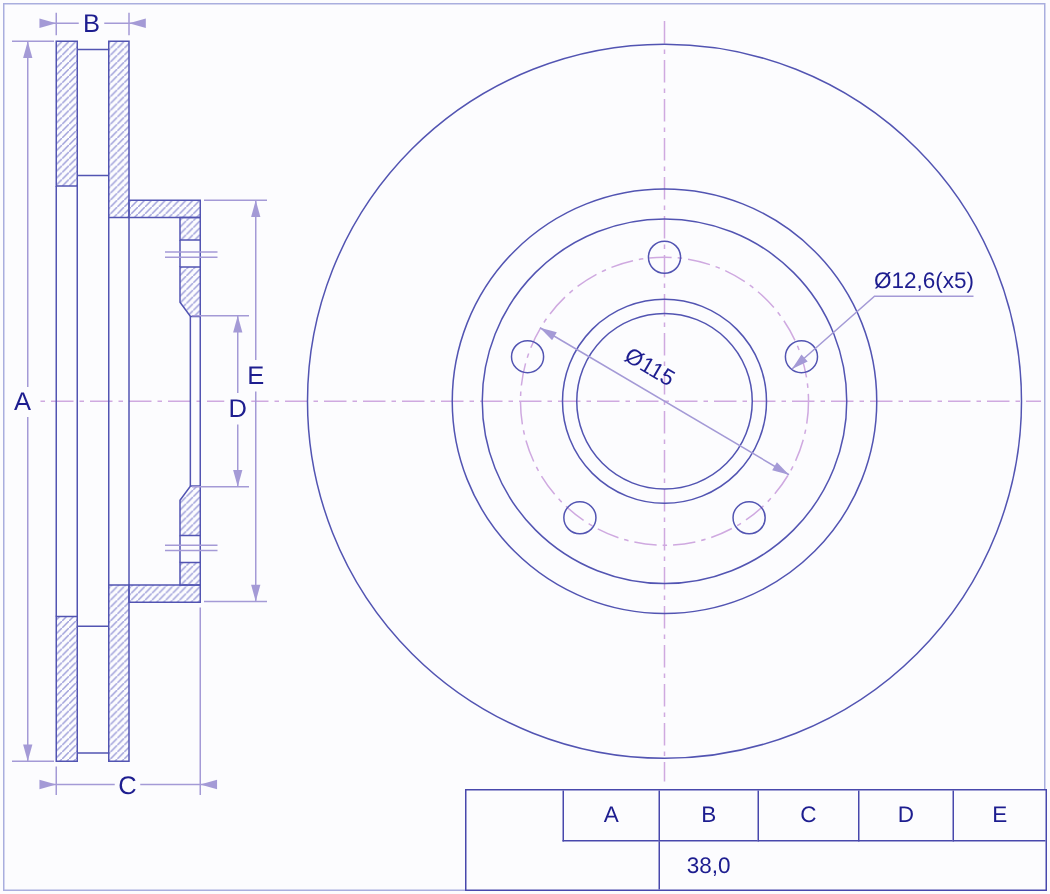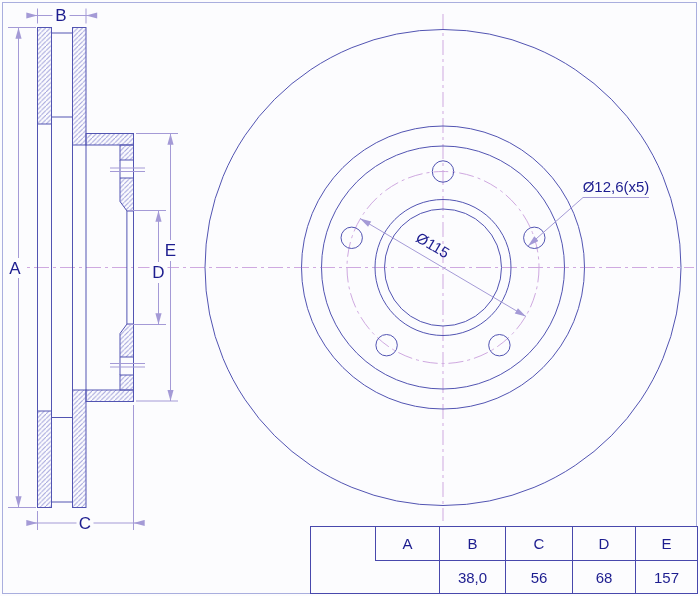--- a/index.html
+++ b/index.html
@@ -153,16 +153,13 @@
   </g>
 </svg>
 
 <div class="spec-table">
   <div class="st-cell st-h" style="grid-column:2;grid-row:1">A</div>
   <div class="st-cell st-h" style="grid-column:3;grid-row:1">B</div>
   <div class="st-cell st-h" style="grid-column:4;grid-row:1">C</div>
   <div class="st-cell st-h" style="grid-column:5;grid-row:1">D</div>
   <div class="st-cell st-h" style="grid-column:6;grid-row:1">E</div>
   <div class="st-cell st-v" style="grid-column:3;grid-row:2">38,0</div>
-  <div class="st-cell st-v" style="grid-column:4;grid-row:2">56</div>
-  <div class="st-cell st-v" style="grid-column:5;grid-row:2">68</div>
-  <div class="st-cell st-v" style="grid-column:6;grid-row:2">157</div>
 </div>
 
 </body></html>

